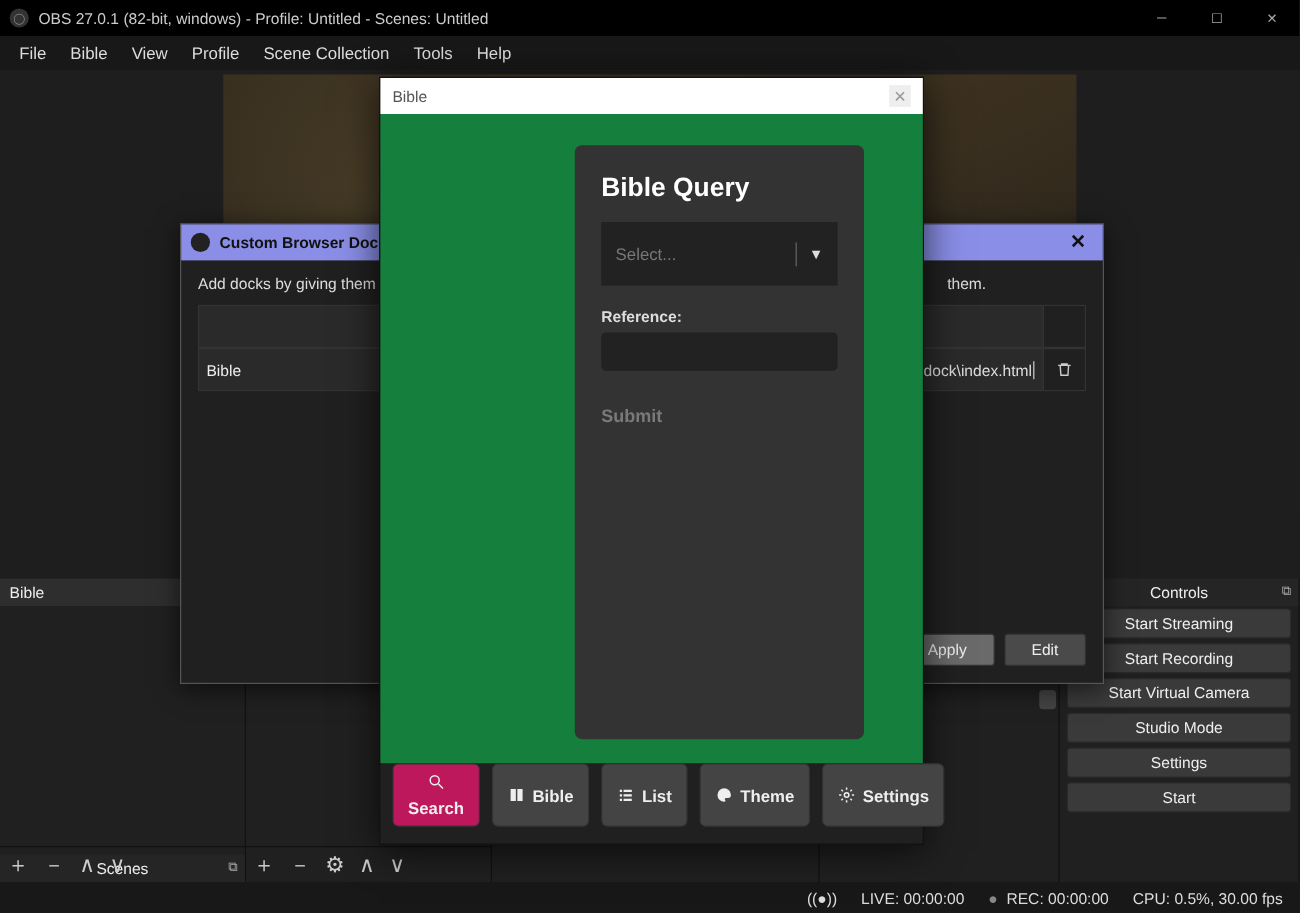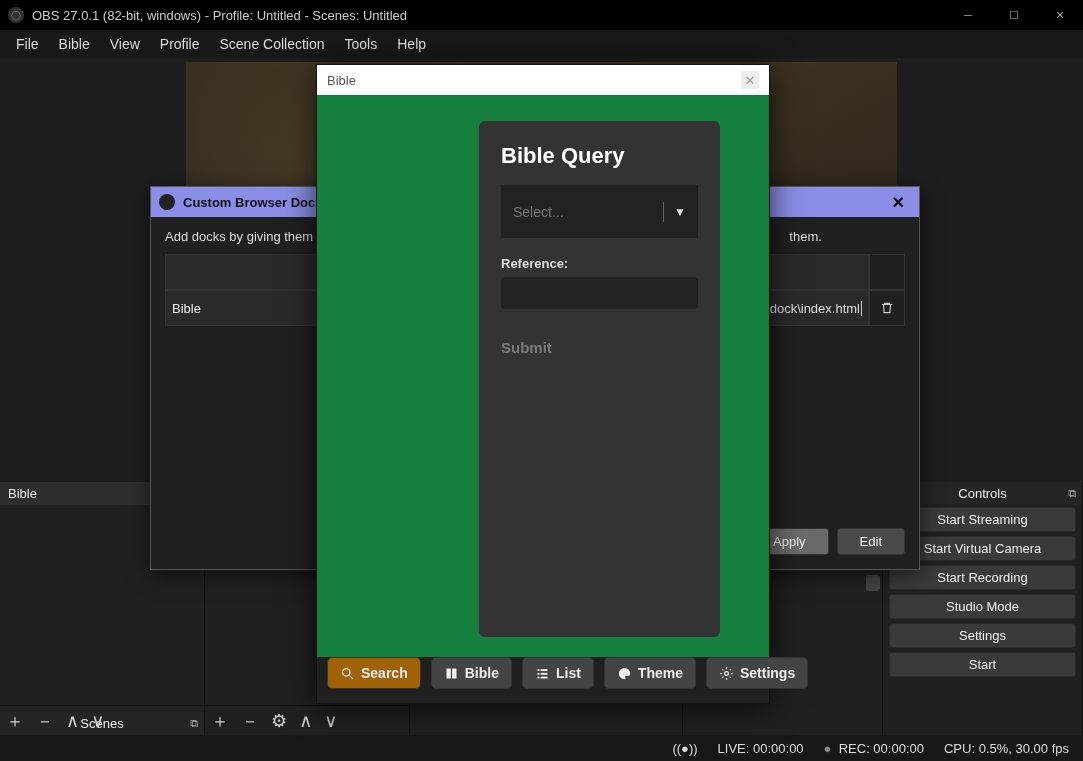--- a/index.html
+++ b/index.html
@@ -72,21 +72,21 @@
 .card label { display:block; color:#ddd; font-size:13px; margin-bottom:6px; font-weight:600; }
 .sel-wrap { display:flex; background:#222; border-radius:0; height:53px; align-items:center; padding:0 12px; margin-bottom:18px; }
 .sel-wrap .ph { color:#777; flex:1; font-size:14px; }
 .sel-wrap .divider { width:1px;height:20px;background:#666;margin:0 10px; }
 .sel-wrap .arrow { color:#ddd; font-size:12px; }
 .ref-input { width:100%; height:32px; background:#222; border:none; border-radius:4px; margin-bottom:20px; padding:0 10px; color:#eee; }
 .submit { display:block; width:100%; text-align:left; color:#7a7a7a; font-size:15px; font-weight:600; padding:10px 0; }
 
 .dock-tabs { padding:0 10px 14px; display:flex; gap:10px; }
 .tab-btn { flex:0 0 auto; display:flex; align-items:center; gap:6px; background:#444; color:#eee; padding:7px 12px; border-radius:5px; font-size:14px; font-weight:600; border:1px solid #333; }
-.tab-btn.active { background:#a16207; }
+.tab-btn.active { background:#be185d;flex-direction:column; }
 .tab-btn svg { width:15px;height:15px; fill:#eee; }
 
 .scroll-thumb { position:absolute; left:866px; top:575px; width:14px; height:16px; background:#444; border-radius:3px; }
 </style>
 </head>
 <body>
 
 <div class="titlebar">
   <span class="logo">◯</span>
   <span>OBS 27.0.1 (82-bit, windows) - Profile: Untitled - Scenes: Untitled</span>
@@ -129,22 +129,22 @@
       </div>
     </div>
     <div class="panel mixer"></div>
     <div class="panel trans"></div>
     <div class="panel controls">
       <div class="panel-header">
         <span>Controls</span>
         <span class="pop">⧉</span>
       </div>
       <div class="ctrl-btn">Start Streaming</div>
+      <div class="ctrl-btn">Start Recording</div>
       <div class="ctrl-btn">Start Virtual Camera</div>
-      <div class="ctrl-btn">Start Recording</div>
       <div class="ctrl-btn">Studio Mode</div>
       <div class="ctrl-btn">Settings</div>
       <div class="ctrl-btn">Start</div>
     </div>
   </div>
 
   <div style="position:absolute;bottom:0;left:0;width:205px;" class="panel-tools">
     <span>＋</span>
     <span>－</span>
     <span>∧</span>

